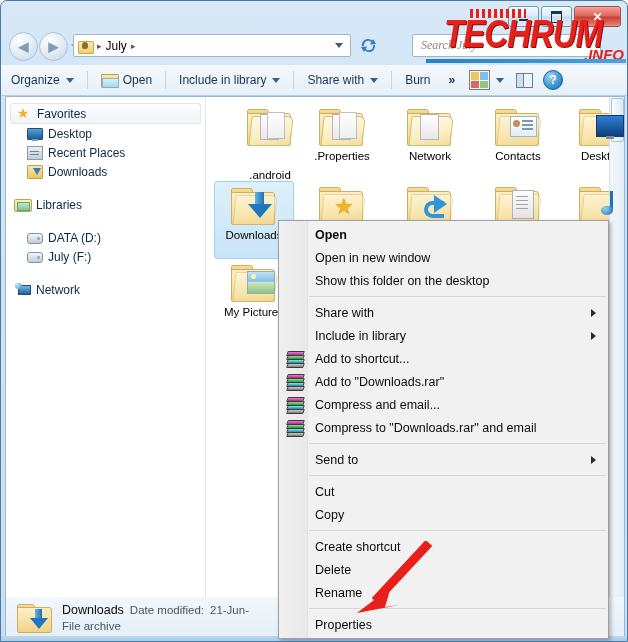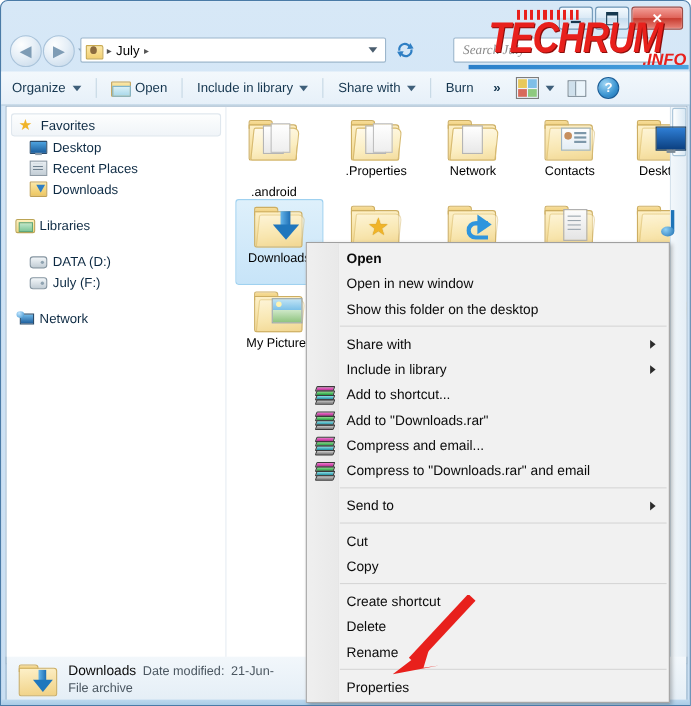--- a/index.html
+++ b/index.html
@@ -719,21 +719,21 @@
               <span class="ico-net"></span>
             </span>
           <span>Network</span>
         </div>
       </div>
     </div>
 
     <div class="content">
       <div class="grid">
 
-        <div class="tile" style="left:3px;top:6px;gap:36px;">
+        <div class="tile" style="left:24px;top:6px;gap:36px;">
           <div class="folder">
             <div class="tab"></div>
               <div class="body"></div>
             <div class="ov ov-page"></div>
             <div class="ov ov-page2"></div>
             <div class="flap"></div>
           </div>
           <div class="label">.android</div>
         </div>
 

